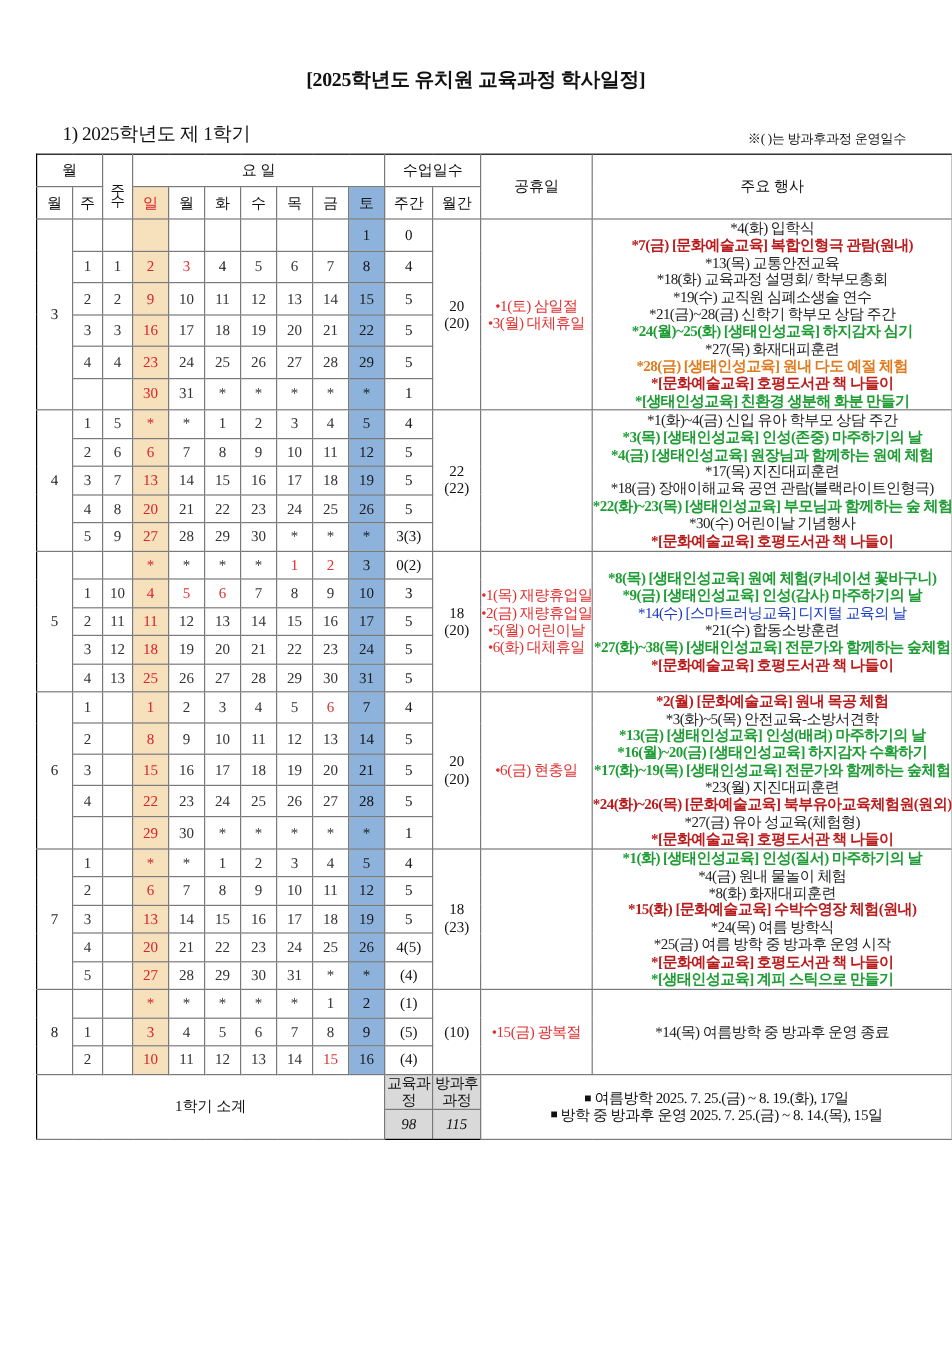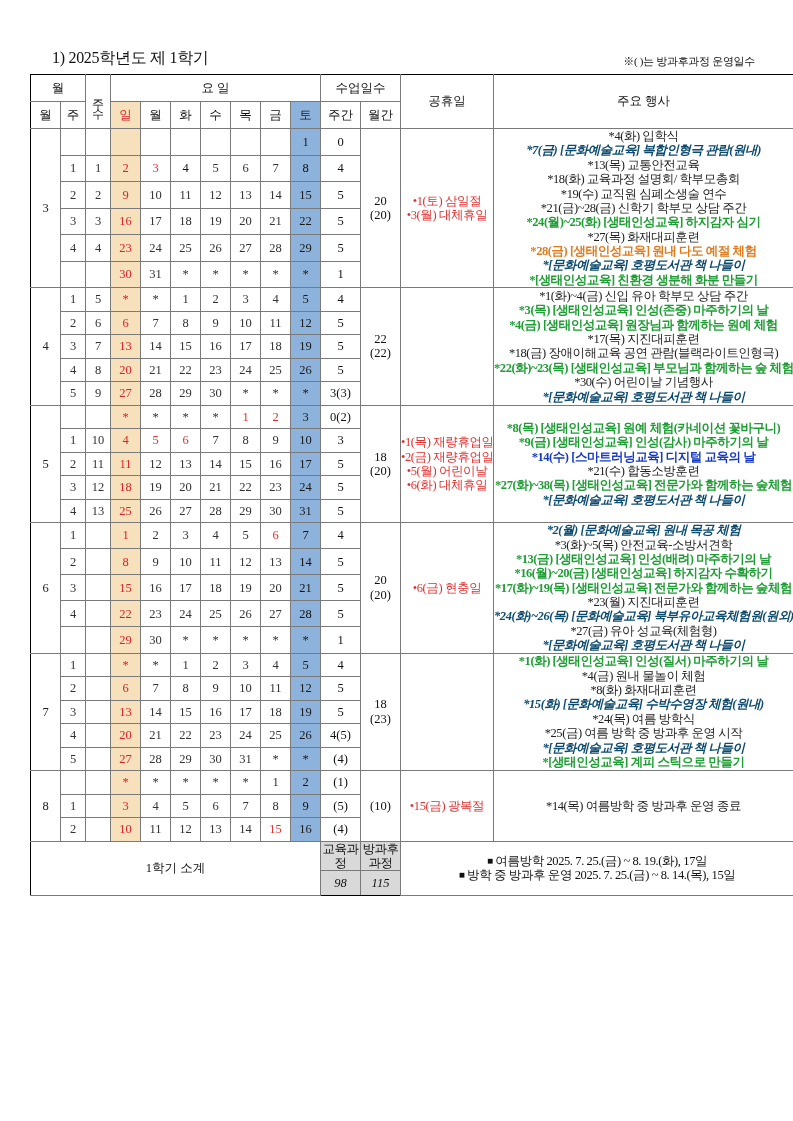--- a/index.html
+++ b/index.html
@@ -91,22 +91,22 @@
     vertical-align:middle;
     padding:3px 4px 3px 6px;
     font-size:11.3px;
     line-height:1.44;
     letter-spacing:-0.45px;
     color:#222;
   }
   .ev{display:block;white-space:nowrap;}
   .c-default{color:#222;}
   .c-green{color:#1f9d35;font-weight:bold;}
-  .c-purple{color:#0c4a6e;font-weight:bold;font-style:italic;}
-  .c-blue{color:#1638c4;font-weight:bold;}
+  .c-purple{color:#b91c1c;font-weight:bold;}
+  .c-blue{color:#1638c4;font-weight:normal;}
   .c-orange{color:#e07b1e;font-weight:bold;}
   
   td.sumlabel{font-size:13px;height:24px;border-radius:22px;}
   td.sumhead{background:#d9d9d9;font-size:11.5px;font-weight:bold;height:20px;letter-spacing:-0.5px;}
   td.sumval{background:#d9d9d9;font-size:15px;font-weight:normal;height:24px;}
   td.sumnote{
     text-align:left;padding:1px 4px 1px 7px;
     font-size:12.2px;line-height:1.45;letter-spacing:-0.4px;margin-top:44px;
   }
   .note-line{display:block;white-space:nowrap;}
@@ -118,20 +118,21 @@
     letter-spacing:-0.4px;
     font-weight:bold;
   }
   .dot{font-size:9px;vertical-align:2px;}
 </style>
 </head>
 <body>
 
 <div class="page">
 
+  <div class="doc-title">[2025학년도 유치원 교육과정 학사일정]</div>
 
   <div class="subhead">
     <div class="left">1) 2025학년도 제 1학기</div>
     <div class="right">※(    )는 방과후과정 운영일수</div>
   </div>
 
   <table class="cal">
     <colgroup>
       <col style="width:30px">
         <col style="width:25px">

